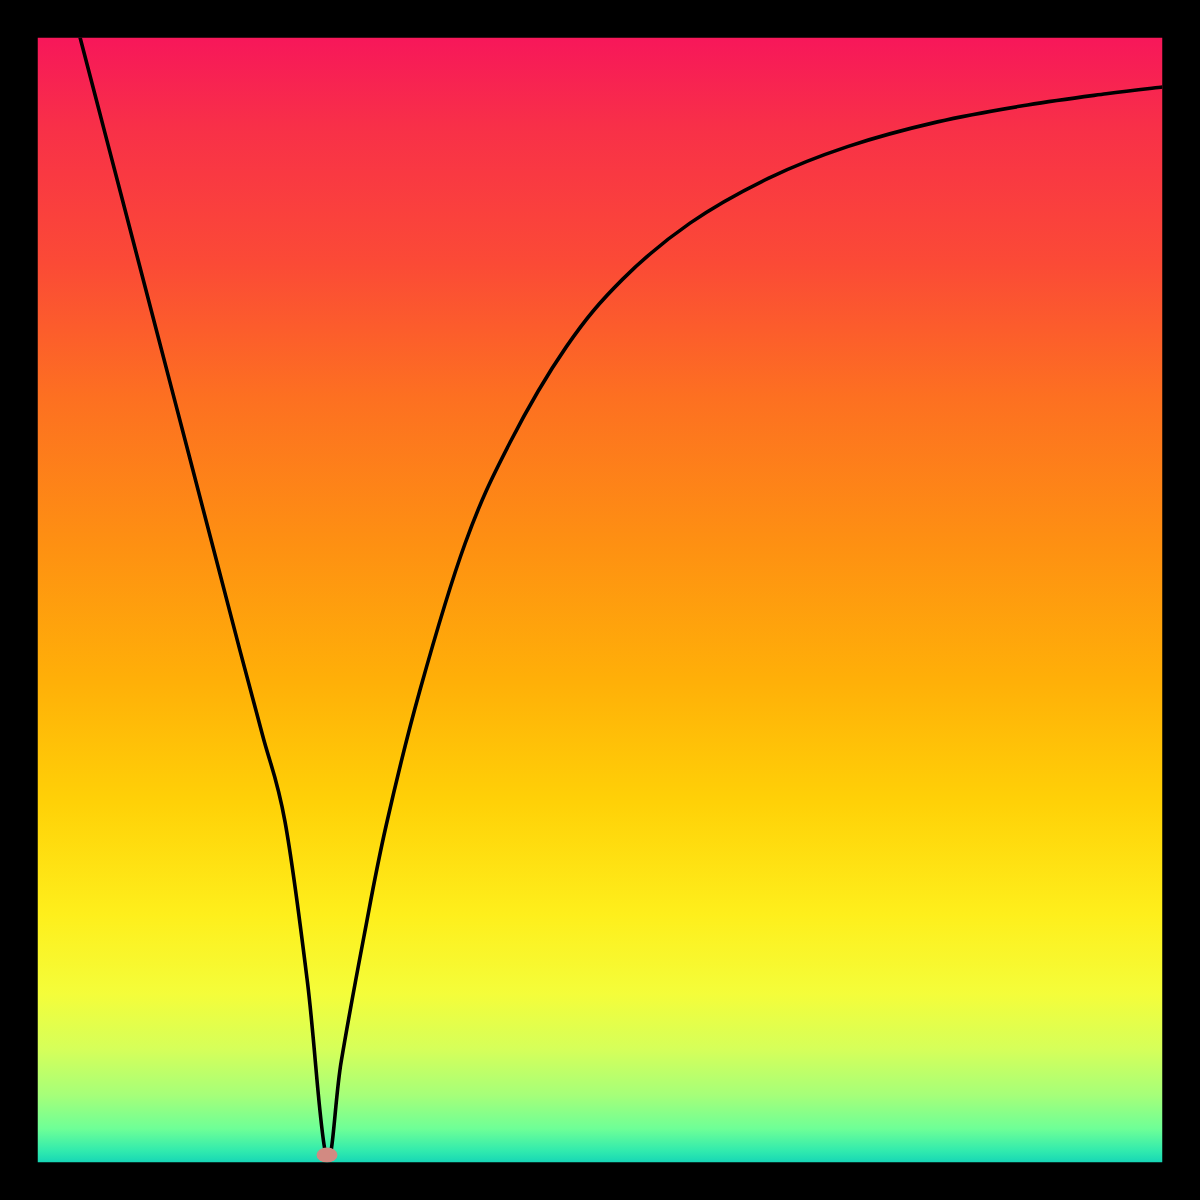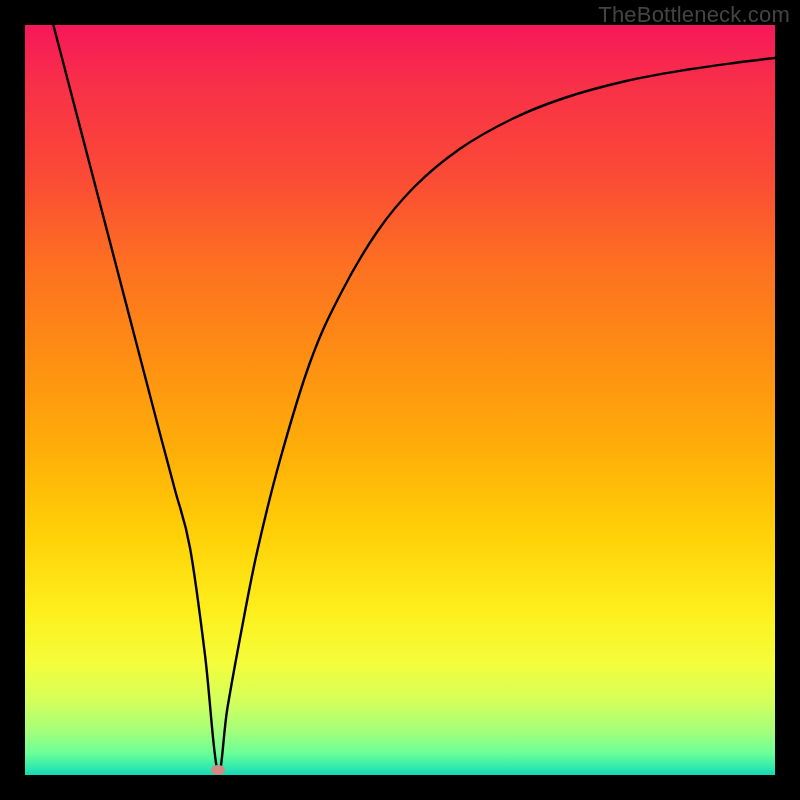--- a/index.html
+++ b/index.html
@@ -72,21 +72,20 @@
     border-radius: 50%;
     transform: translate(-50%, -50%);
     z-index: 6;
   }
 </style>
 </head>
 <body>
 
 <div class="frame">
 
-  <div class="watermark">TheBottleneck.com</div>
 
   <div class="plot">
     <div class="gradient"></div>
 
     <svg class="curve" viewBox="0 0 750 750" preserveAspectRatio="none">
       <path fill="none" stroke="#000" stroke-width="2.4" stroke-linejoin="round" stroke-linecap="round" d="M 22.50 -22.50 C 26.55 -6.98, 36.90 32.70, 45.00 63.75 C 53.10 94.80, 59.40 118.95, 67.50 150.00 C 75.60 181.05, 81.90 205.20, 90.00 236.25 C 98.10 267.30, 104.40 291.45, 112.50 322.50 C 120.60 353.55, 128.25 383.10, 135.00 408.75 C 141.75 434.40, 144.60 444.48, 150.00 465.00 C 155.40 485.52, 159.60 493.05, 165.00 522.75 C 170.40 552.45, 175.00 589.77, 180.00 630.00 C 185.00 670.23, 188.70 736.80, 192.75 746.25 C 196.80 755.70, 198.05 708.83, 202.50 682.50 C 206.95 656.17, 212.10 628.35, 217.50 600.00 C 222.90 571.65, 225.75 554.70, 232.50 525.00 C 239.25 495.30, 245.55 468.75, 255.00 435.00 C 264.45 401.25, 274.20 367.20, 285.00 337.50 C 295.80 307.80, 302.85 293.63, 315.00 270.00 C 327.15 246.38, 339.00 225.82, 352.50 206.25 C 366.00 186.68, 375.15 176.10, 390.00 161.25 C 404.85 146.40, 417.45 135.90, 435.00 123.75 C 452.55 111.60, 468.60 102.93, 487.50 93.75 C 506.40 84.57, 519.75 79.50, 540.00 72.75 C 560.25 66.00, 578.40 61.24, 600.00 56.25 C 621.60 51.26, 639.75 48.38, 660.00 45.00 C 680.25 41.63, 696.30 39.66, 712.50 37.50 C 728.70 35.34, 743.25 33.81, 750.00 33.00"></path>
     </svg>
 
     <div class="dot" style="left: 192.75px; top: 744.75px; background: rgb(210, 138, 130);"></div>
   </div>

